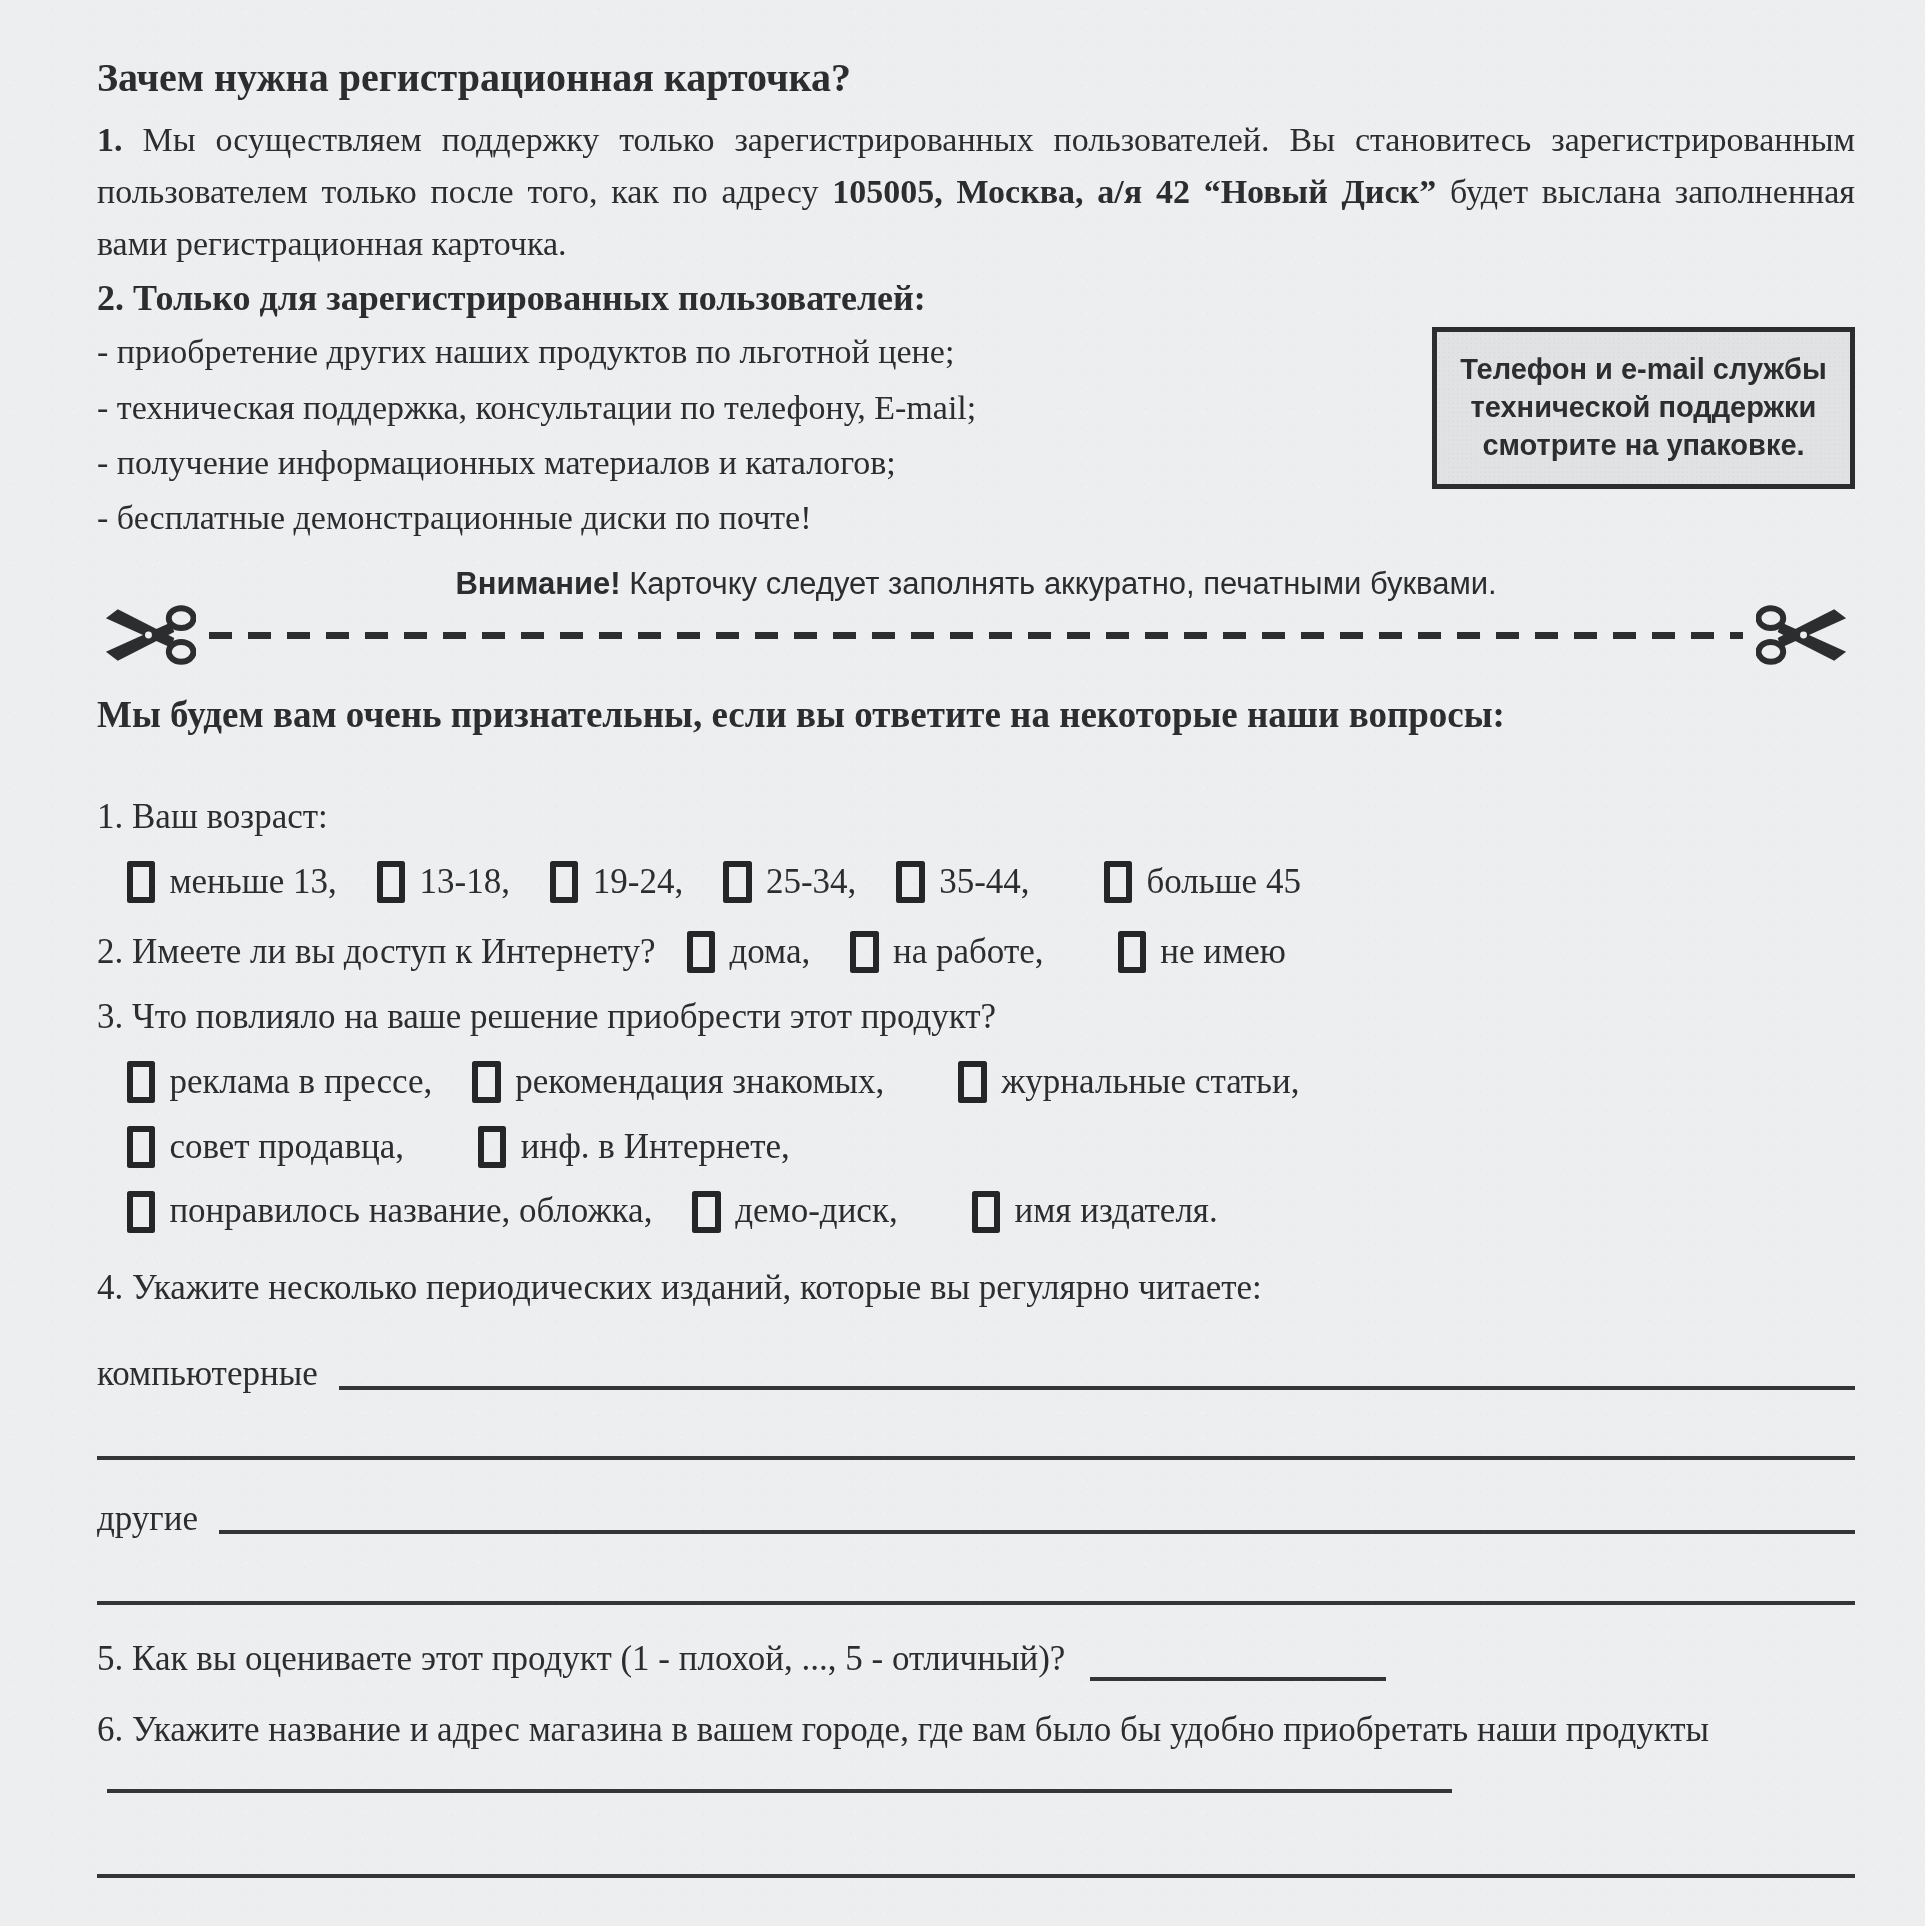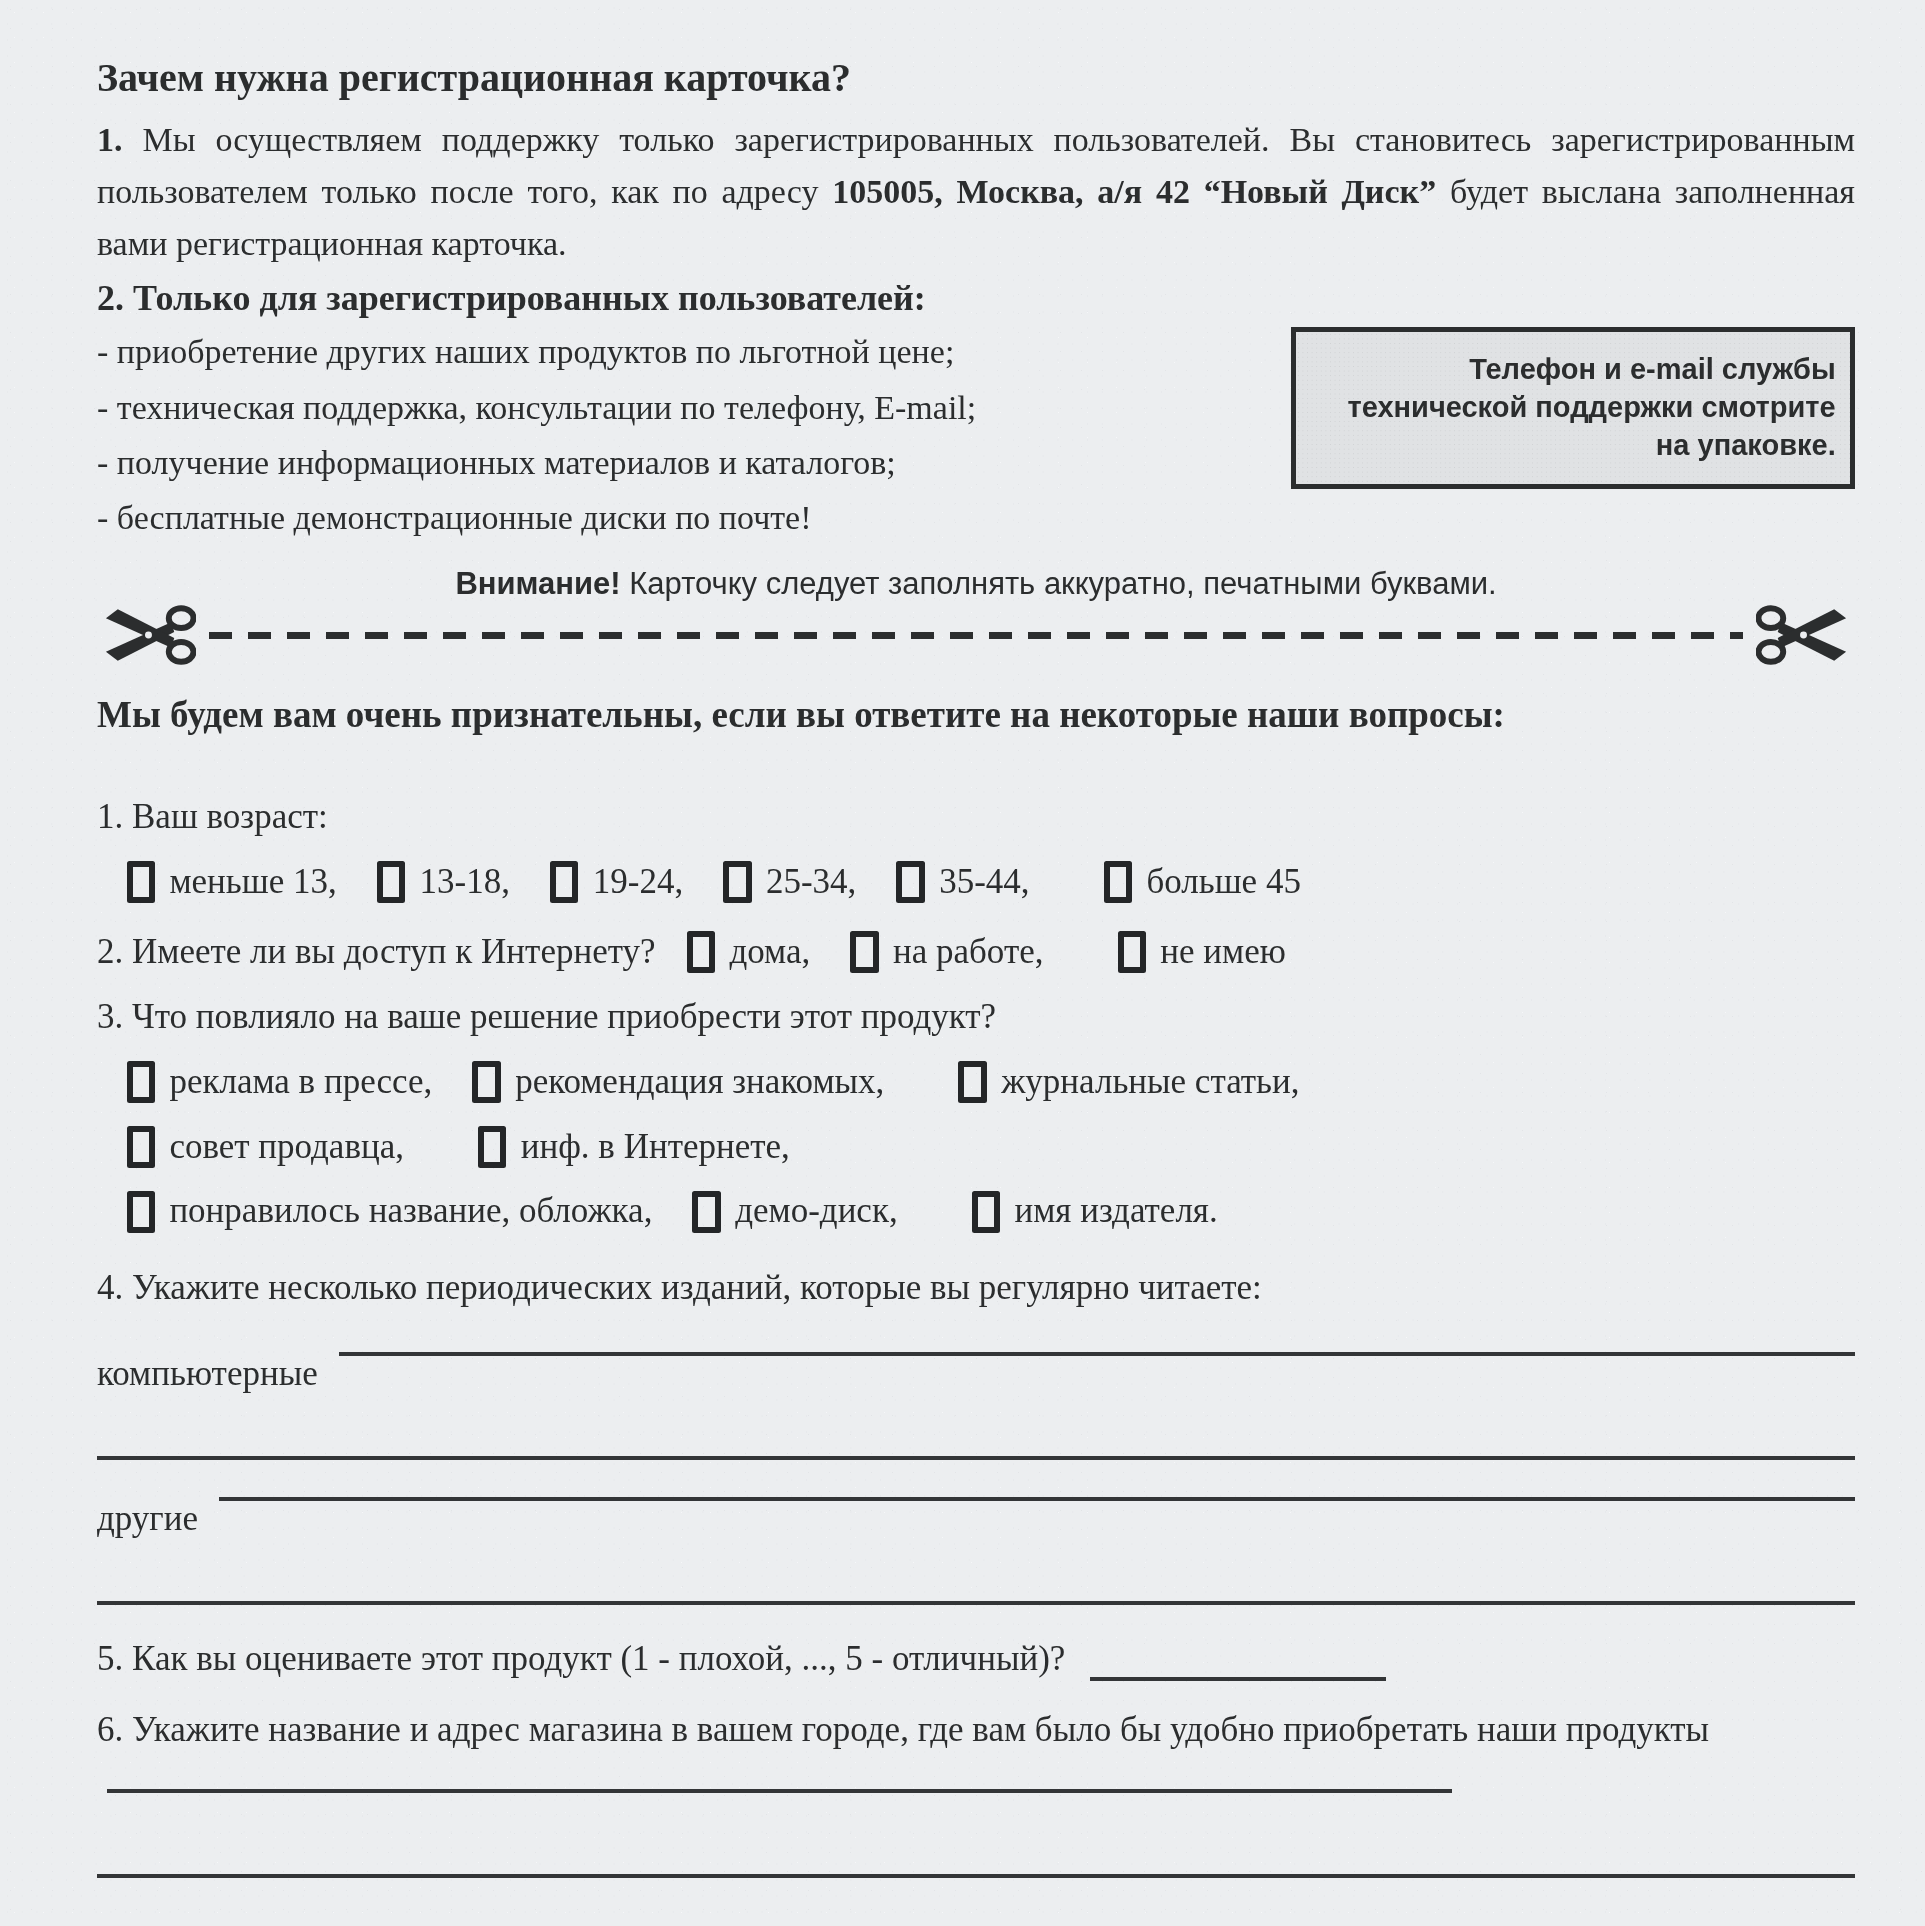--- a/index.html
+++ b/index.html
@@ -21,27 +21,27 @@
   
   .intro{position:relative;}
   .title{font-size:40px;font-weight:bold;margin:0 0 13.2px 0;}
   .para{font-size:34px;line-height:1.53;text-align:justify;margin:0;}
   .para b,.s2-heading{font-weight:bold;}
   .s2-heading{font-size:36px;margin:7.1px 0 5.1px 0;}
   .bullets{width:1274px;font-size:34px;line-height:1.62;}
   .bullet{white-space:nowrap;}
   .note-box{
     position:absolute;top:273px;right:0;
-    box-sizing:border-box;width:564px;
+    box-sizing:border-box;width:423px;
     border:5.1px solid #2b2d2e;
     padding:19.4px 14.3px;
     background:#e0e2e4;
     background-image:radial-gradient(#cfd1d3 0.7px, transparent 0.9px);
     background-size:4.6px 4.6px;
-    text-align:right;
+    text-align:center;
     font-family:"Liberation Sans", sans-serif;
     font-weight:bold;font-size:29px;line-height:1.3;
   }
   
   .attention{
     text-align:center;
     font-family:"Liberation Sans", sans-serif;
     font-size:31px;margin-top:21.4px;
   }
   .attention .att-bold{font-weight:bold;}
@@ -63,21 +63,21 @@
   .cb{
     box-sizing:border-box;flex:none;
     width:28.5px;height:42px;
     border:6.1px solid #242628;border-radius:2.5px;
     margin-right:14.3px;background:transparent;cursor:pointer;
   }
   .inline-q{display:flex;align-items:center;margin-top:17.3px;}
   .inline-q .q-text{margin-right:31px;}
   .q3{margin-top:13.2px;}
   .q4{margin-top:24.5px;}
-  .write-row{display:flex;margin-top:37px;gap:13px;}
+  .write-row{display:flex;align-items:flex-end;margin-top:37px;gap:13px;}
   .write-label{line-height:1.25;}
   .wline{flex:1;height:0;border-bottom:4.1px solid #333537;margin:0 0 6.1px 8.2px;cursor:text;}
   .hline{height:4.1px;background:#333537;margin-top:60px;cursor:text;}
   .q5-row{display:flex;align-items:flex-end;margin-top:28.5px;}
   .wline-short{width:296px;height:0;border-bottom:4.1px solid #333537;margin:0 0 5.1px 24.5px;cursor:text;}
   .q6{margin-top:18.3px;}
   .inline-line{
     display:inline-block;width:1345px;height:0;
     border-bottom:4.1px solid #333537;margin-left:10.2px;cursor:text;
   }

